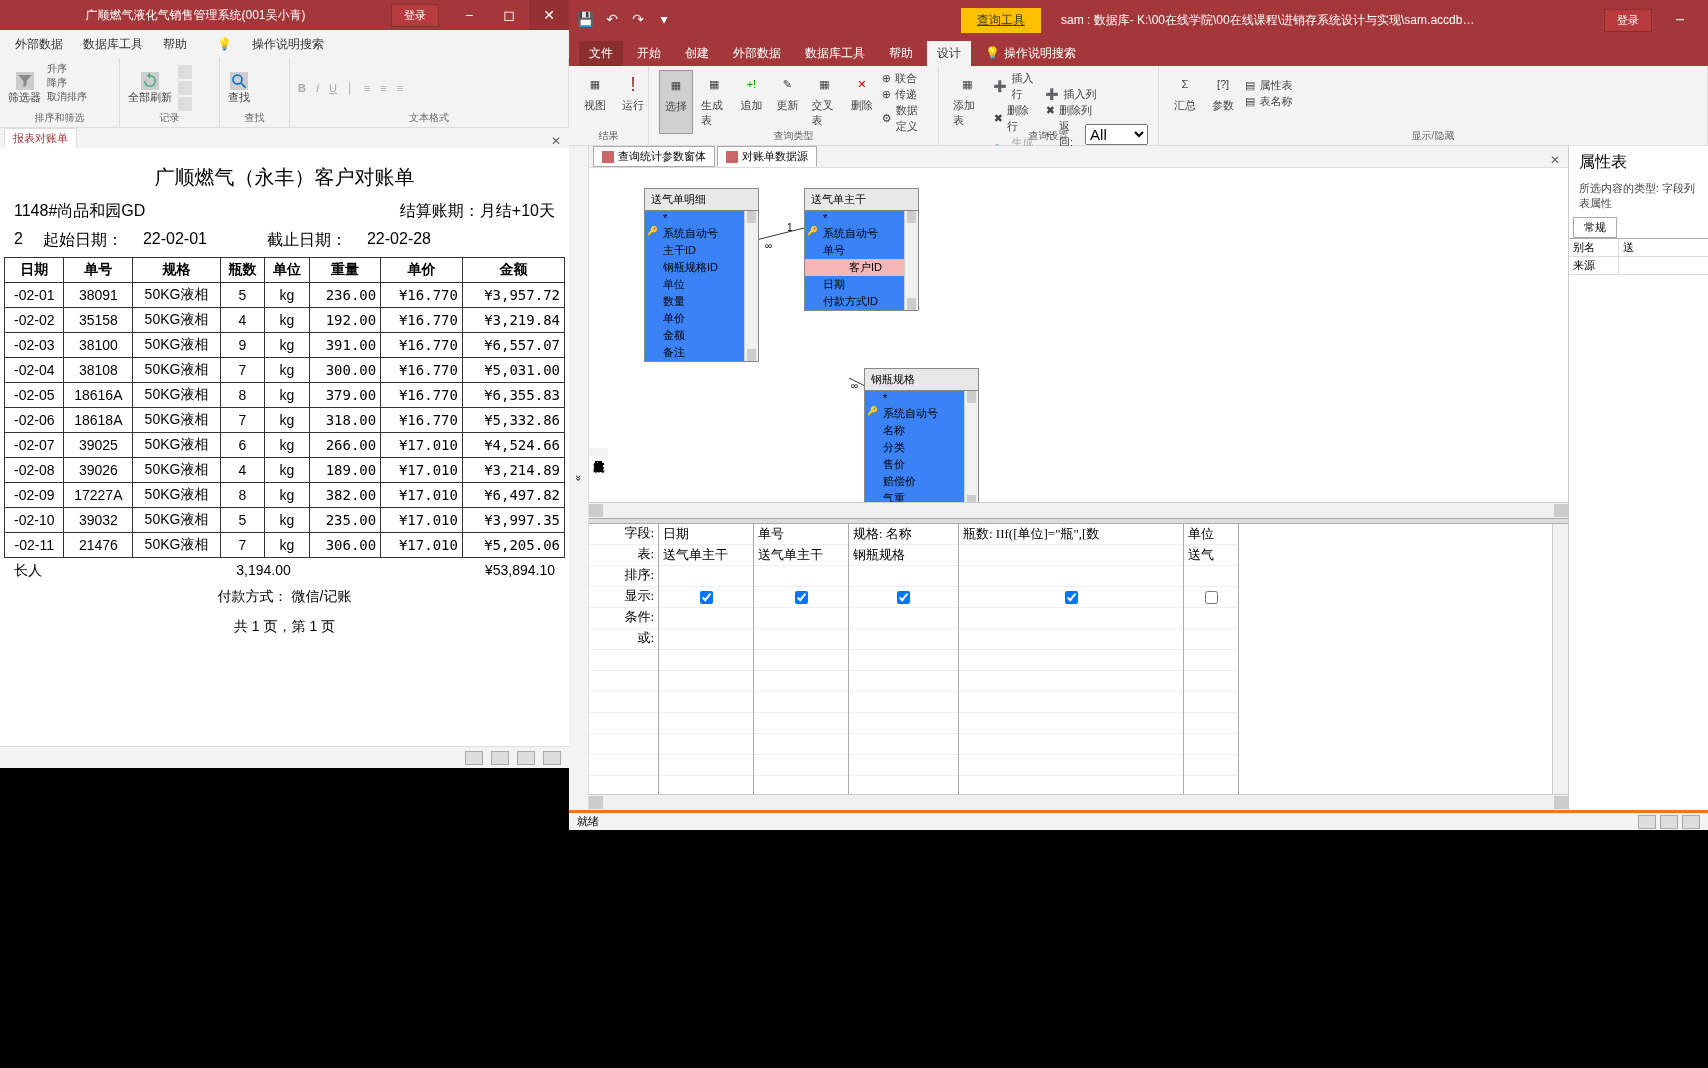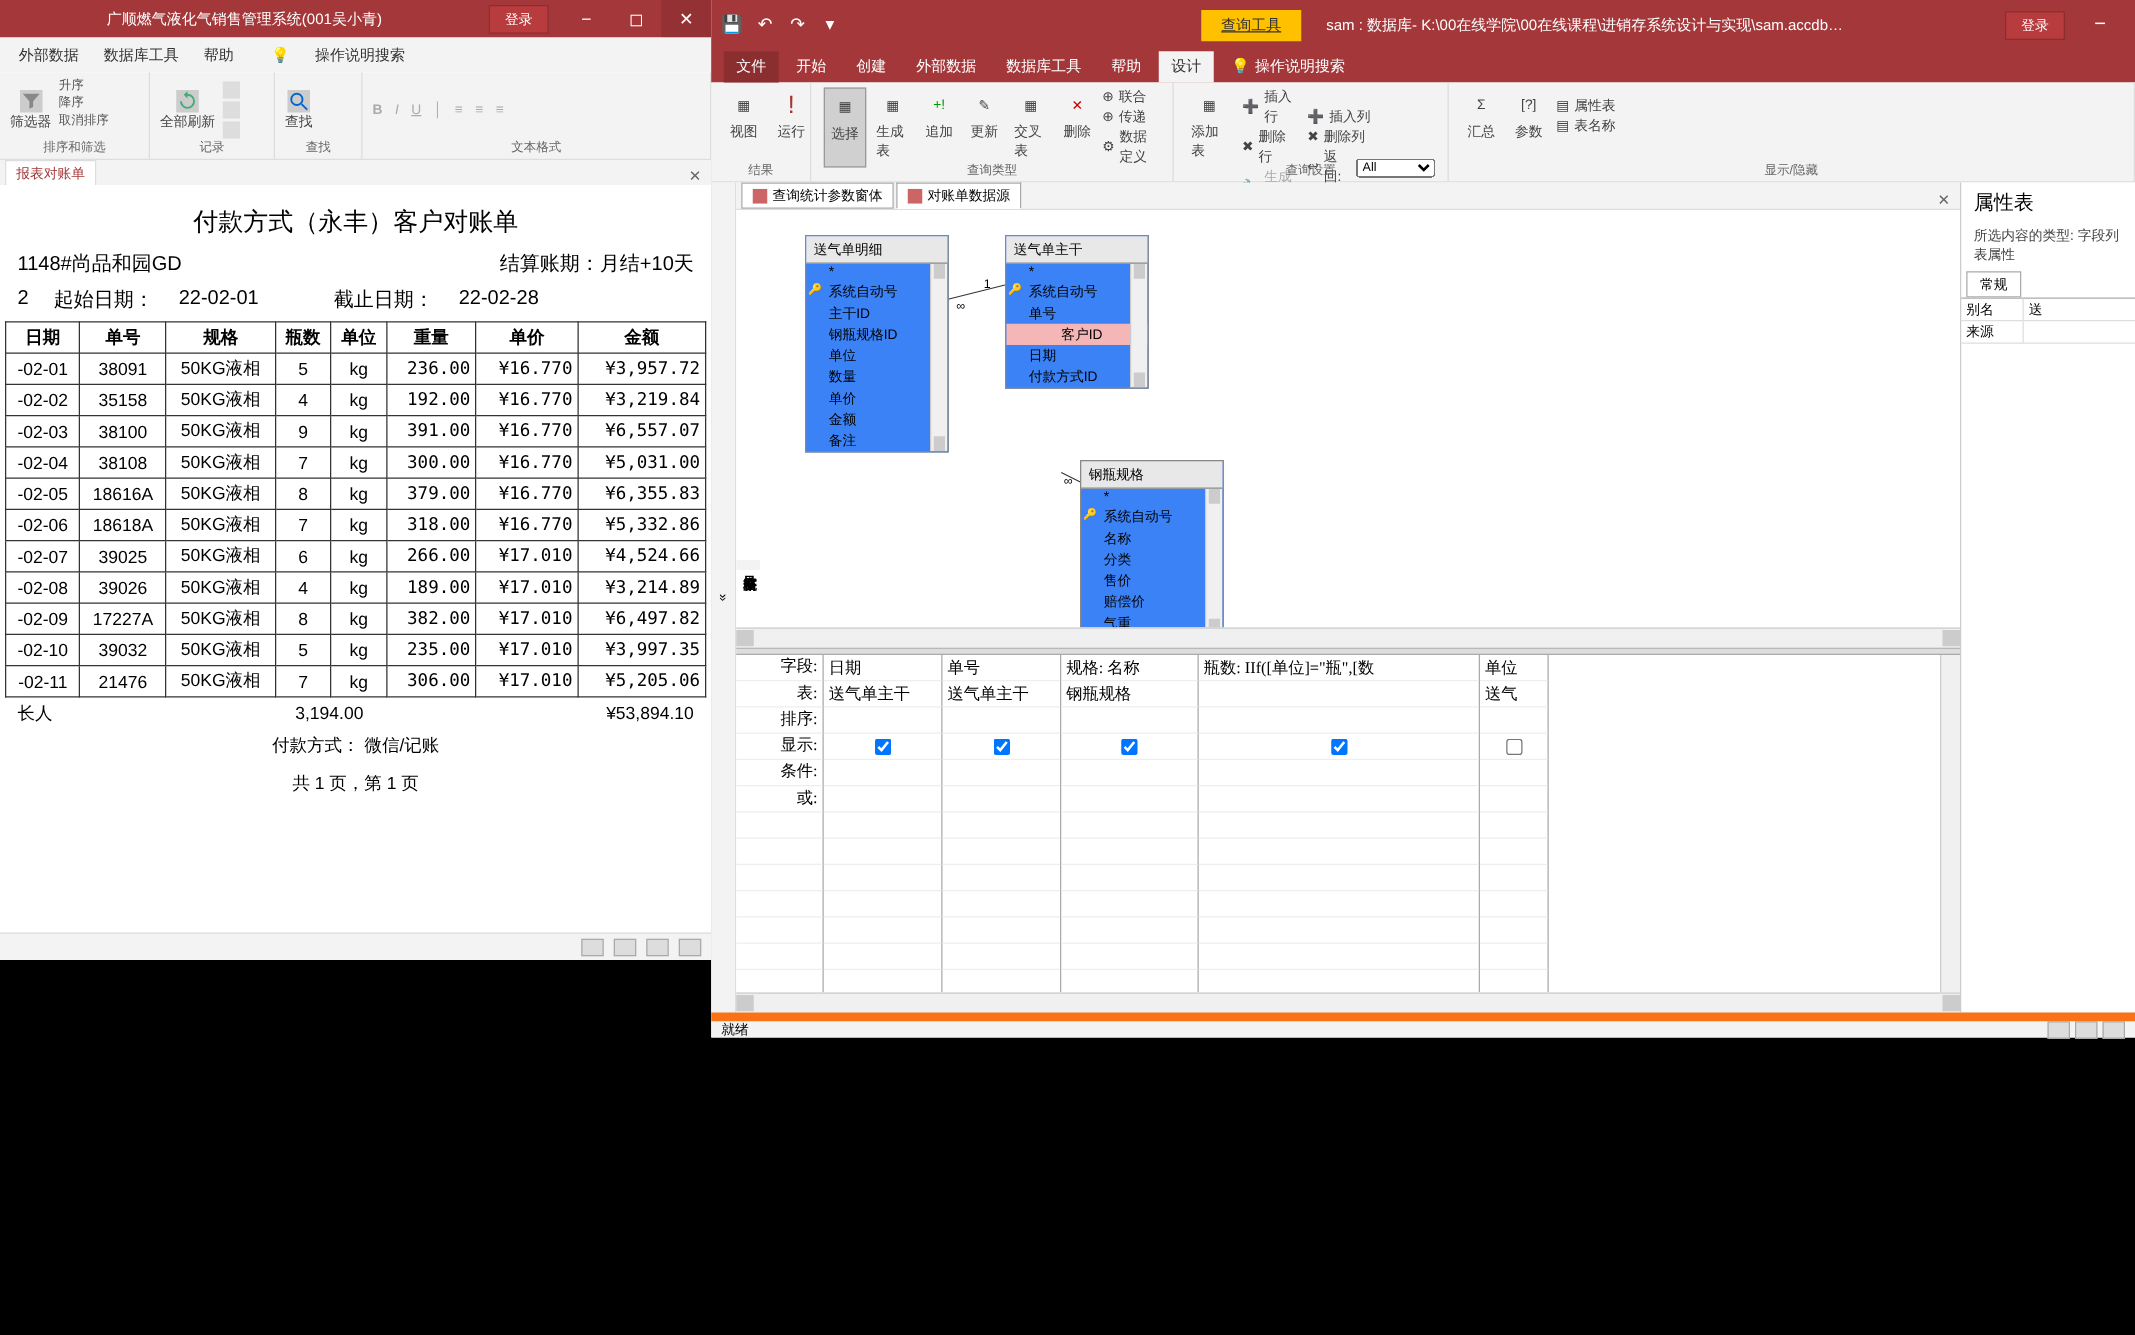--- a/index.html
+++ b/index.html
@@ -113,21 +113,21 @@
 
 .props-panel { width: 140px; border-left: 1px solid #ccc; background: #fff; font-size: 12px; }
 .props-title { font-size: 16px; font-family: SimSun; padding: 6px 10px; }
 .props-sub { font-size: 11px; padding: 2px 10px; color: #444; }
 .props-tab { border: 1px solid #aaa; display: inline-block; padding: 2px 10px; margin: 4px 0 0 4px; font-size: 11px; background: #fff; }
 .props-grid { border-top: 1px solid #aaa; font-size: 11px; }
 .props-row { display: flex; border-bottom: 1px solid #ddd; height: 18px; }
 .props-row .k { width: 50px; padding: 1px 4px; border-right: 1px solid #ddd; }
 .props-row .v { flex: 1; padding: 1px 4px; }
 
-.right-statusbar { position: absolute; bottom: 0; left: 0; right: 0; height: 20px; background: #f3f3f3; border-top: 7px solid #f97316; display: flex; align-items: center; padding: 0 8px; font-size: 11px; }
+.right-statusbar { position: absolute; bottom: 0; left: 0; right: 0; height: 20px; background: #f3f3f3; border-top: 3px solid #f97316; display: flex; align-items: center; padding: 0 8px; font-size: 11px; }
 .right-statusbar .sp { margin-left: auto; display: flex; gap: 4px; }
 </style>
 </head>
 <body>
 
 <div class="left-window">
   <div class="left-titlebar">
     <span class="left-title">广顺燃气液化气销售管理系统(001吴小青)</span>
     <span class="login-btn">登录</span>
     <span class="win-btn">−</span>
@@ -204,21 +204,21 @@
       </div>
       <div class="ribbon-grp-label">文本格式</div>
     </div>
   </div>
   <div class="left-tab">
     <span class="left-tab-item">报表对账单</span>
     <span class="left-tab-close">✕</span>
   </div>
 
   <div class="report">
-    <div class="report-title">付款方式（永丰）客户对账单</div>
+    <div class="report-title">广顺燃气（永丰）客户对账单</div>
     <div class="report-header">
       <span>1148#尚品和园GD</span>
       <span><span>结算账期：</span><span>月结+10天</span></span>
     </div>
     <div class="report-header2">
       <span>2</span>
       <span><span>起始日期：</span></span>
       <span>22-02-01</span>
       <span style="margin-left:40px"><span>截止日期：</span></span>
       <span>22-02-28</span>
@@ -477,21 +477,21 @@
               <span>➕</span>
               <span>插入列</span>
             </div>
           <div class="rb-small">
               <span>✖</span>
               <span>删除列</span>
             </div>
           <div class="rb-small">
             <span>↩</span>
             <span>返回:</span>
-            <select style="width:71px;font-size:10px"><option>All</option></select>
+            <select style="width:71px;font-size:15px"><option>All</option></select>
           </div>
         </div>
       </div>
       <div class="ribbon-grp-label">查询设置</div>
     </div>
     <div class="ribbon-grp" style="flex:1">
       <div style="display:flex;gap:6px">
         <div class="rb-item">
             <div class="rb-icon">Σ</div>
             <span>汇总</span>

